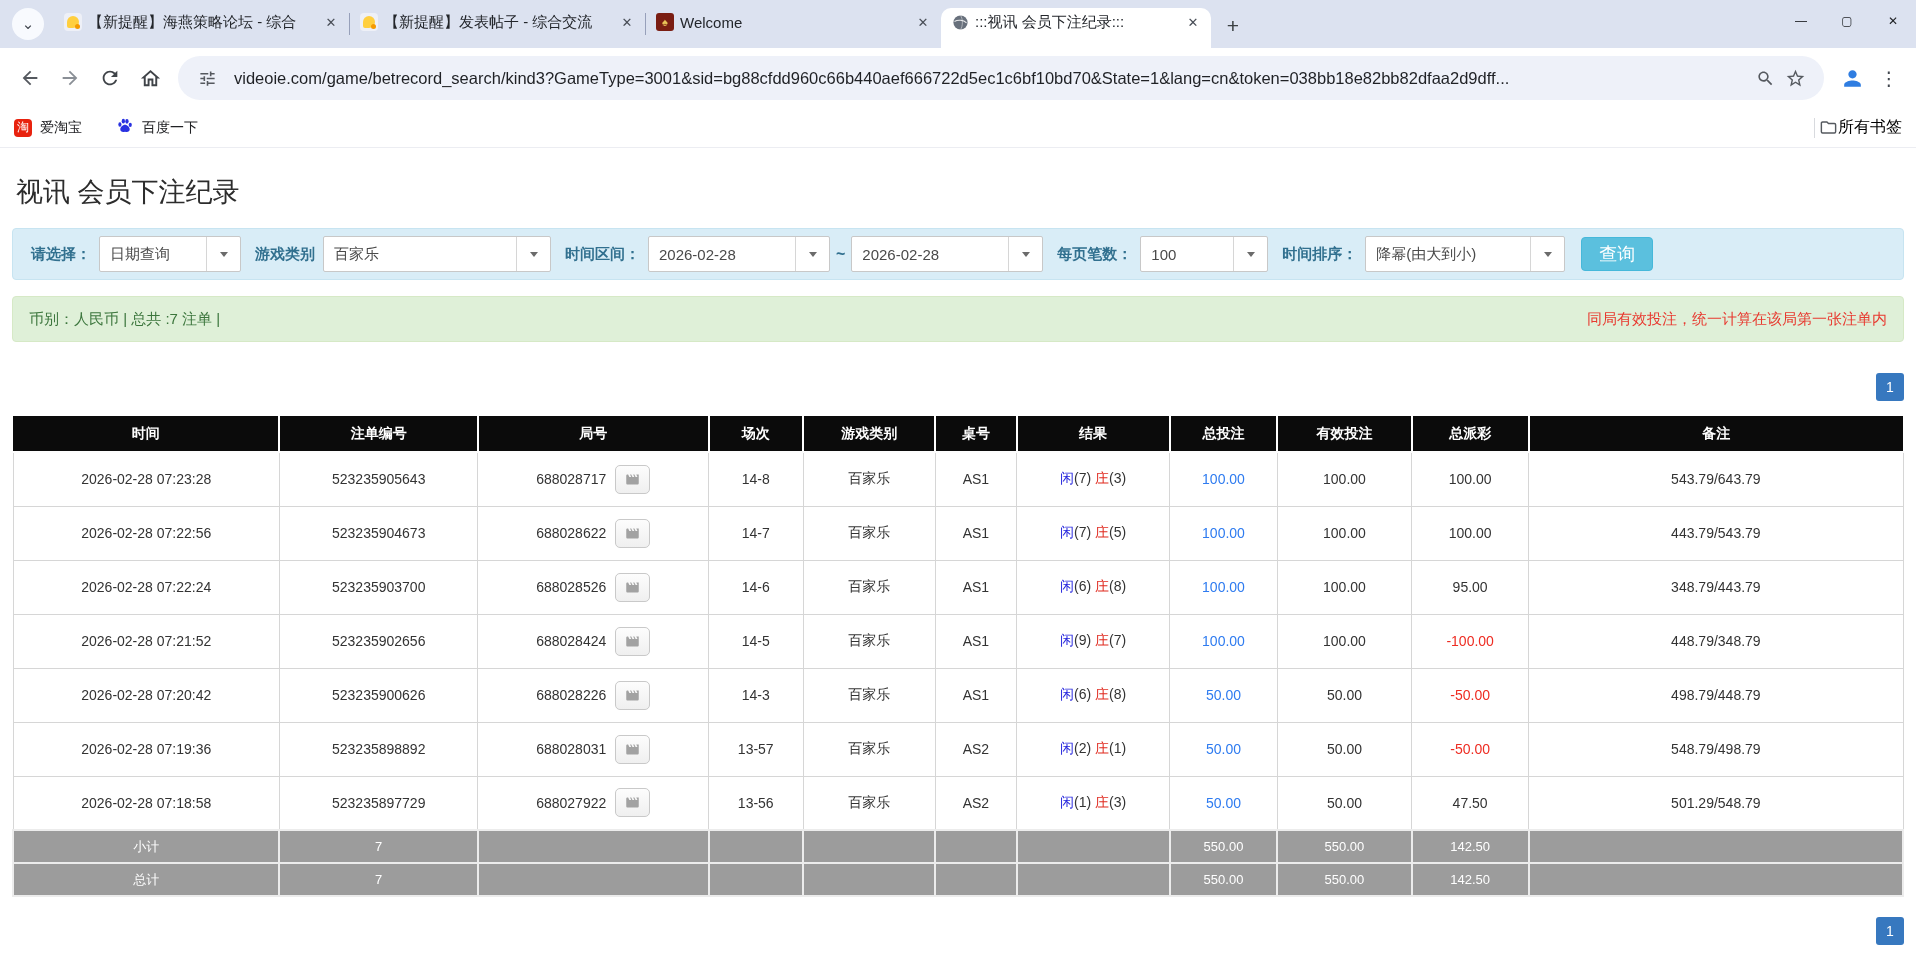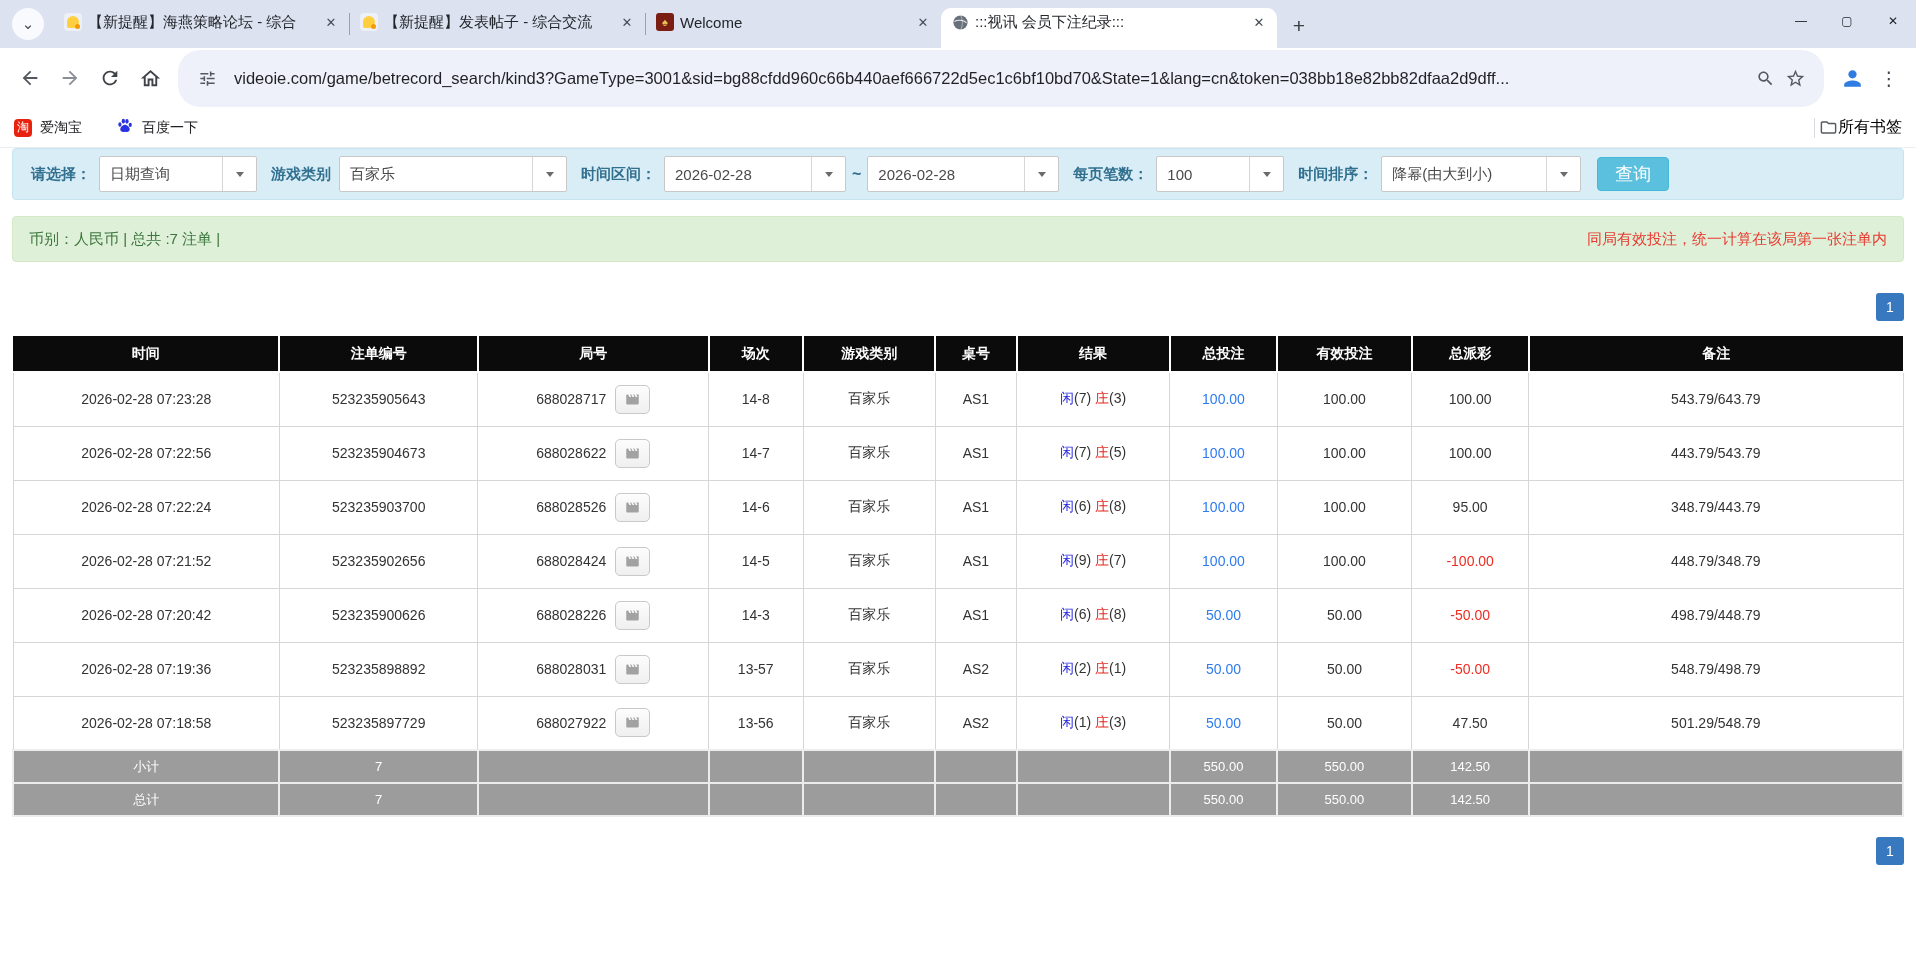--- a/index.html
+++ b/index.html
@@ -6,40 +6,40 @@
   html,body { width:1916px; height:953px; overflow:hidden; background:#fff;
     font-family:"Liberation Sans","DejaVu Sans",sans-serif; }
 
   
   .tabstrip { height:48px; background:#dce2f0; display:flex; align-items:flex-end; position:relative; }
   .tab-search { width:32px; height:32px; border-radius:16px; background:#f8fafe; color:#41464e;
     display:flex; align-items:center; justify-content:center; font-size:15px; margin:0 10px 8px 12px; }
   .tab { height:40px; display:flex; align-items:center; padding:0 8px 12px 10px; color:#23262b;
     font-size:15px; position:relative; }
   .tab.inactive { width:295px; }
-  .tab.active { width:336px; background:#fff; border-radius:10px 10px 0 0; }
+  .tab.active { width:270px; background:#fff; border-radius:10px 10px 0 0; }
   .tab .title { flex:1; white-space:nowrap; overflow:hidden; margin:0 6px; }
   .tab .close { width:20px; height:20px; border-radius:50%; display:flex; align-items:center;
     justify-content:center; color:#494e57; font-size:13px; flex:none; }
   .favicon { width:18px; height:18px; flex:none; display:flex; align-items:center; justify-content:center; }
   .fav-forum { background:#eef0f7; border-radius:4px; position:relative; }
   .fav-forum .bubble { width:12px; height:12px; border-radius:50% 50% 50% 2px; background:#ffcf3f; }
   .fav-forum .dot { position:absolute; right:2px; bottom:2px; width:5px; height:5px; border-radius:50%; background:#f59a00; }
   .fav-spade { background:#7a1d12; border-radius:3px; color:#e8c257; font-size:11px; line-height:1; }
   .tab-divider { width:1px; height:22px; background:#97a0ba; align-self:center; flex:none; }
   .new-tab { width:28px; height:28px; display:flex; align-items:center; justify-content:center;
     color:#3c4043; font-size:21px; margin:0 0 8px 8px; align-self:flex-end; }
   .win-controls { position:absolute; right:0; top:0; height:42px; display:flex; }
   .win-btn { width:46px; height:100%; display:flex; align-items:center; justify-content:center;
     color:#1c1e21; font-size:12px; }
 
   .toolbar { height:60px; background:#fff; display:flex; align-items:center; padding:0 10px; }
   .nav-btn { width:40px; height:40px; border-radius:50%; display:flex; align-items:center;
     justify-content:center; flex:none; }
-  .url-pill { flex:1; min-width:0; height:57px; background:#eef1f9; border-radius:22px;
+  .url-pill { flex:1; min-width:0; height:44px; background:#eef1f9; border-radius:22px;
     display:flex; align-items:center; padding:0 14px; margin:0 8px; }
   .url-text { flex:1; min-width:0; font-size:16.5px; color:#1f2125; white-space:nowrap; overflow:hidden; margin:0 12px; }
   .pill-icon { flex:none; display:flex; align-items:center; justify-content:center; width:30px; height:30px; }
   .menu-dots { font-size:19px; color:#41464e; width:34px; text-align:center; }
 
   .bookmarks { height:40px; background:#fff; display:flex; align-items:center; padding:0 14px;
     border-bottom:1px solid #ecedf2; }
   .bm-item { display:flex; align-items:center; gap:8px; font-size:14px; color:#202124; margin-right:34px; }
   .bm-taobao { width:18px; height:18px; border-radius:4px; background:#e8220e; color:#fff;
     font-size:12px; display:flex; align-items:center; justify-content:center; }
@@ -220,24 +220,25 @@
   <div class="bm-right">
     <span class="bm-sep"></span>
     <svg width="19" height="19" viewBox="0 0 24 24">
         <path fill="none" stroke="#55595f" stroke-width="1.8" d="M10 5H4.5A1.5 1.5 0 0 0 3 6.5v11A1.5 1.5 0 0 0 4.5 19h15a1.5 1.5 0 0 0 1.5-1.5v-9A1.5 1.5 0 0 0 19.5 7H12l-2-2z"></path>
       </svg>
     <span>所有书签</span>
   </div>
 </div>
 
 <div class="content">
+  <h1 class="page-title">视讯 会员下注纪录</h1>
 
   <div class="filter-panel">
     <span class="f-label">请选择：</span>
-    <div class="select" style="width:158px">
+    <div class="select" style="width:142px">
       <span class="txt">日期查询</span>
       <span class="arrow">
           <span class="tri"></span>
         </span>
     </div>
 
     <span class="f-label">游戏类别</span>
     <div class="select" style="width:228px">
       <span class="txt">百家乐</span>
       <span class="arrow">

